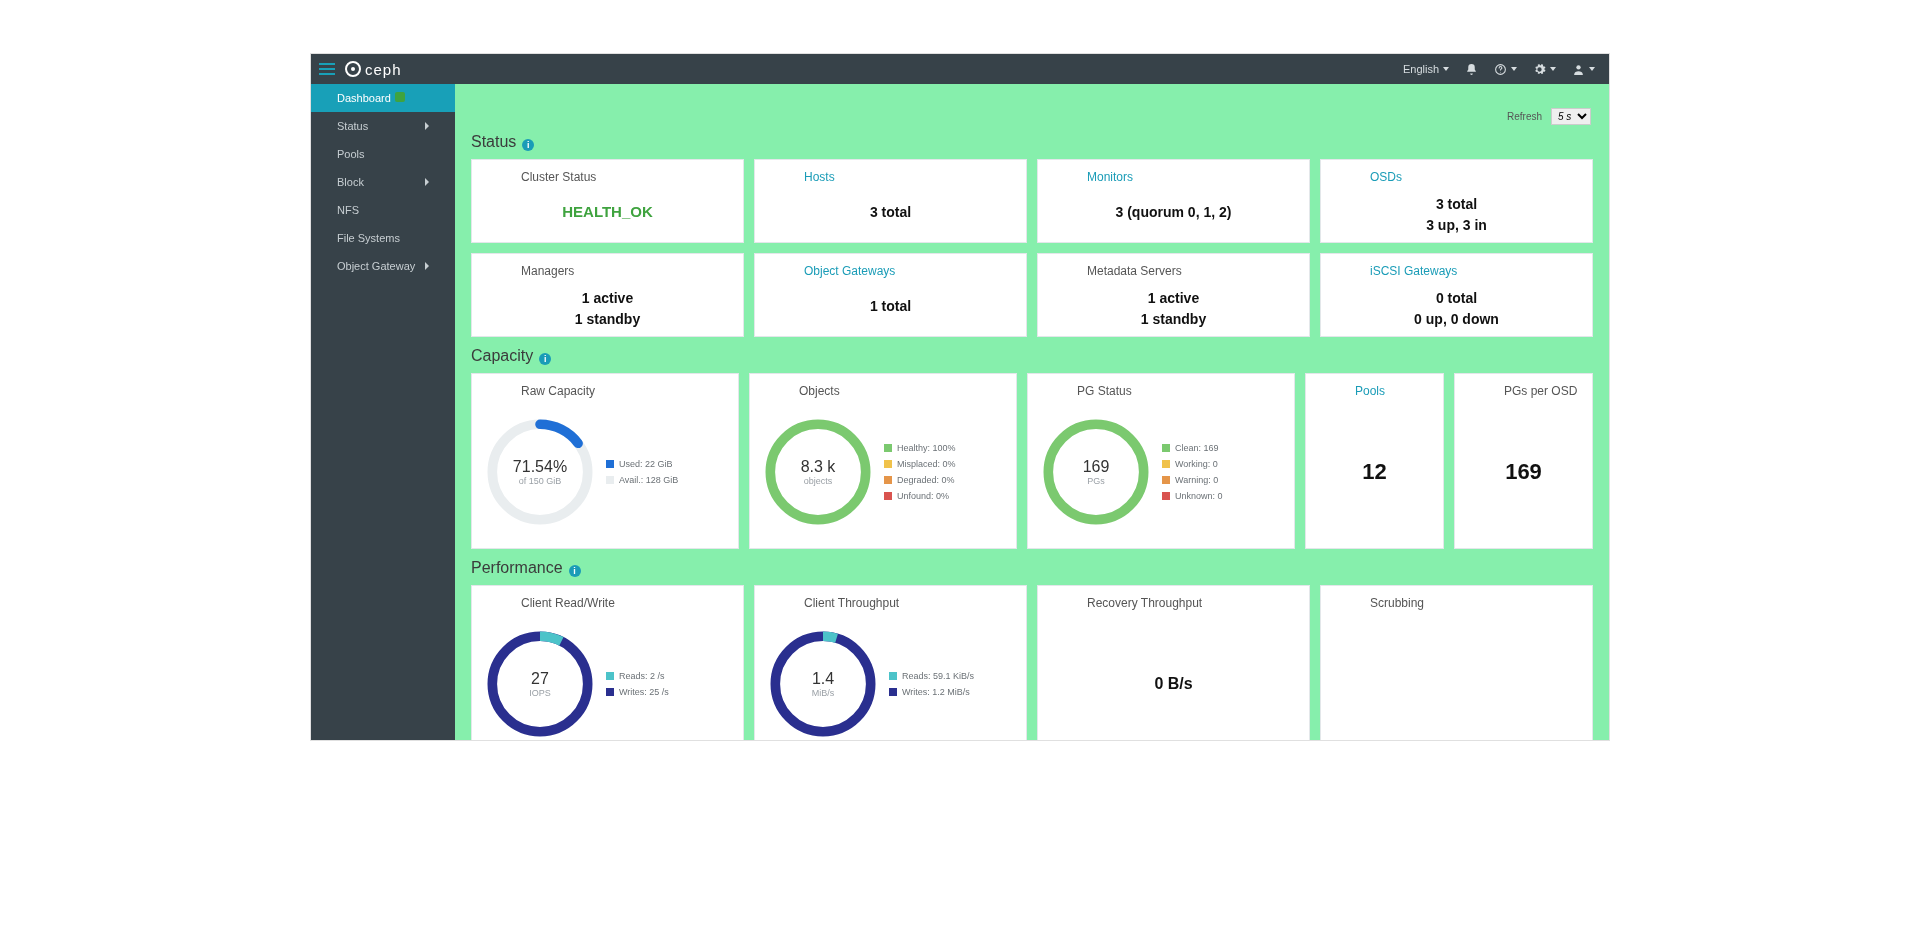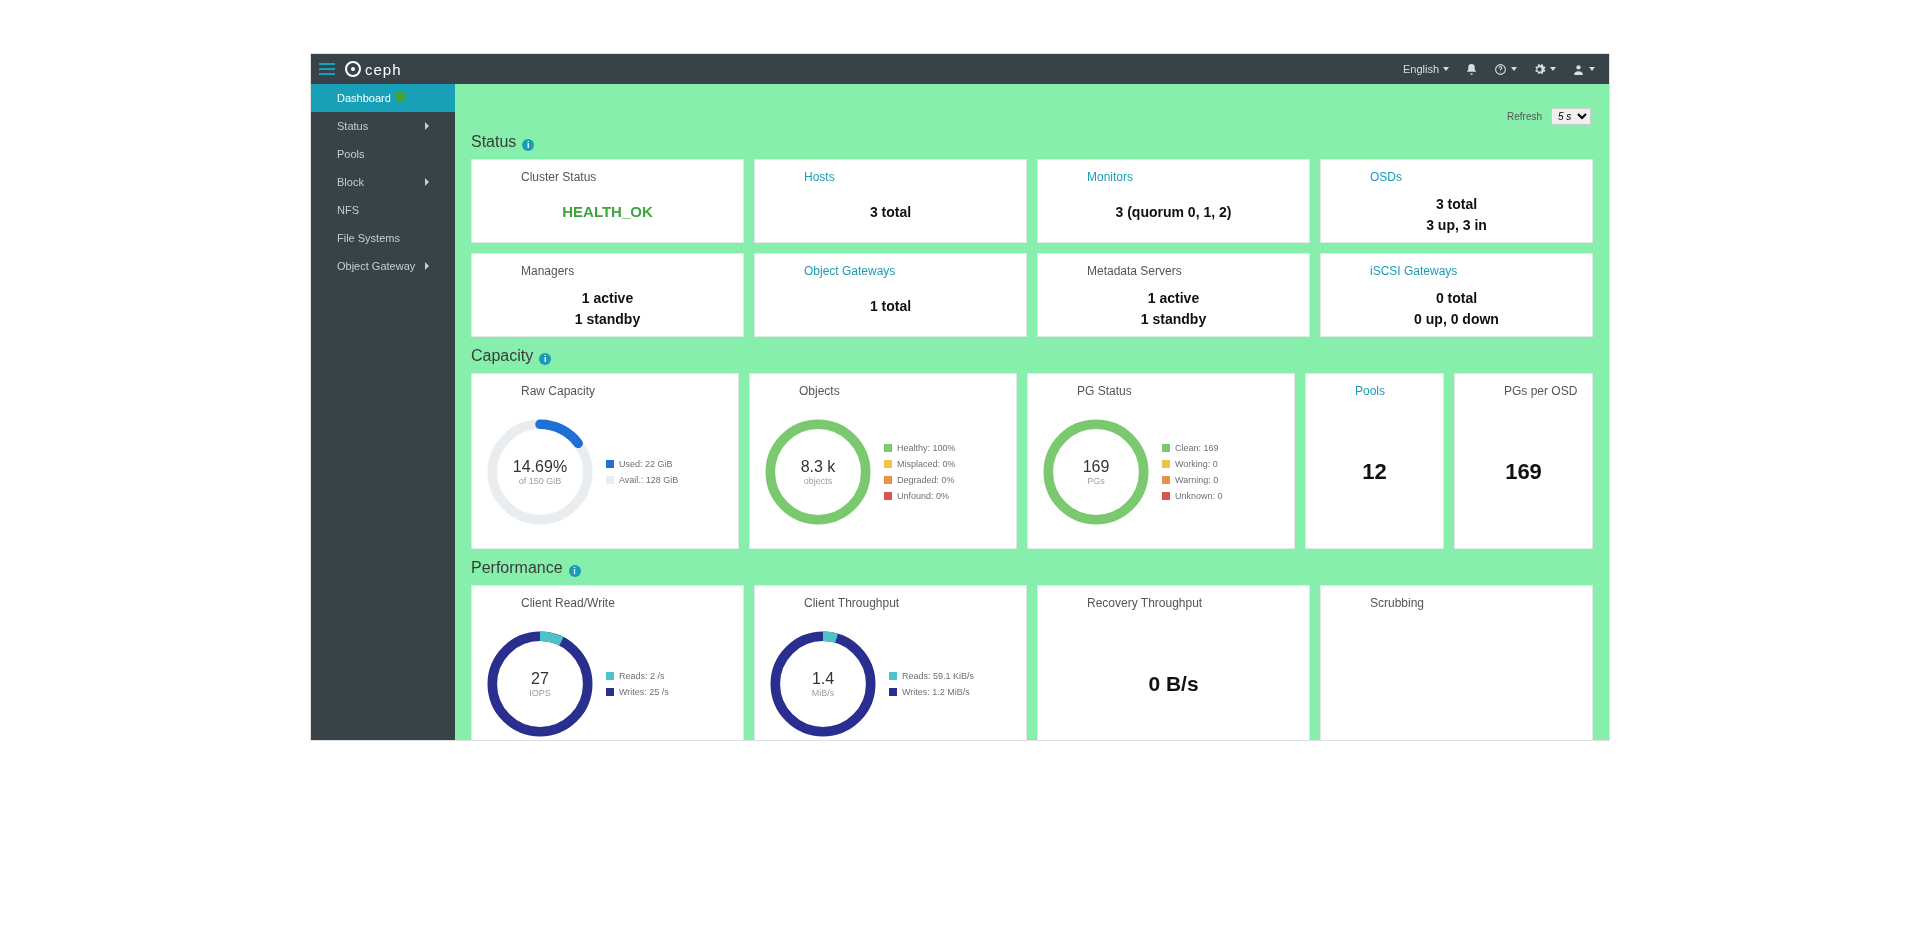--- a/index.html
+++ b/index.html
@@ -200,21 +200,21 @@
       <div class="row cap-row">
         <div class="card h180">
           <div class="title">Raw Capacity</div>
           <div class="donut-wrap">
             <div class="donut">
               <svg viewBox="0 0 36 36">
                   <circle cx="18" cy="18" r="15.9" fill="none" stroke="#e9edef" stroke-width="3.2"></circle>
                   <circle id="arc-raw" cx="18" cy="18" r="15.9" fill="none" stroke="#1f6fd6" stroke-width="3.2" stroke-linecap="round" stroke-dasharray="14.69 85.31"></circle>
                 </svg>
               <div class="inner">
-                  <div class="big">14.69%</div>
+                  <div class="big">71.54%</div>
                   <div class="sub">of 150 GiB</div>
                 </div>
             </div>
             <div class="legend">
               <div class="row-l">
                   <span class="sw" style="background:#1f6fd6"></span>
                   <span>Used: 22 GiB</span>
                 </div>
               <div class="row-l">
                   <span class="sw" style="background:#e9edef"></span>
@@ -347,21 +347,21 @@
                 </div>
                 <div class="row-l">
                   <span class="sw" style="background: rgb(42, 47, 143);"></span>
                   <span>Writes: 1.2 MiB/s</span>
                 </div>
               </div>
           </div>
         </div>
         <div class="card h180">
           <div class="title">Recovery Throughput</div>
-          <div class="center" style="font-size:21px;">0 B/s</div>
+          <div class="center" style="font-size:16px;">0 B/s</div>
         </div>
         <div class="card h180">
           <div class="title">Scrubbing</div>
         </div>
       </div>
 
     </div>
   </div>
 </div>
 

